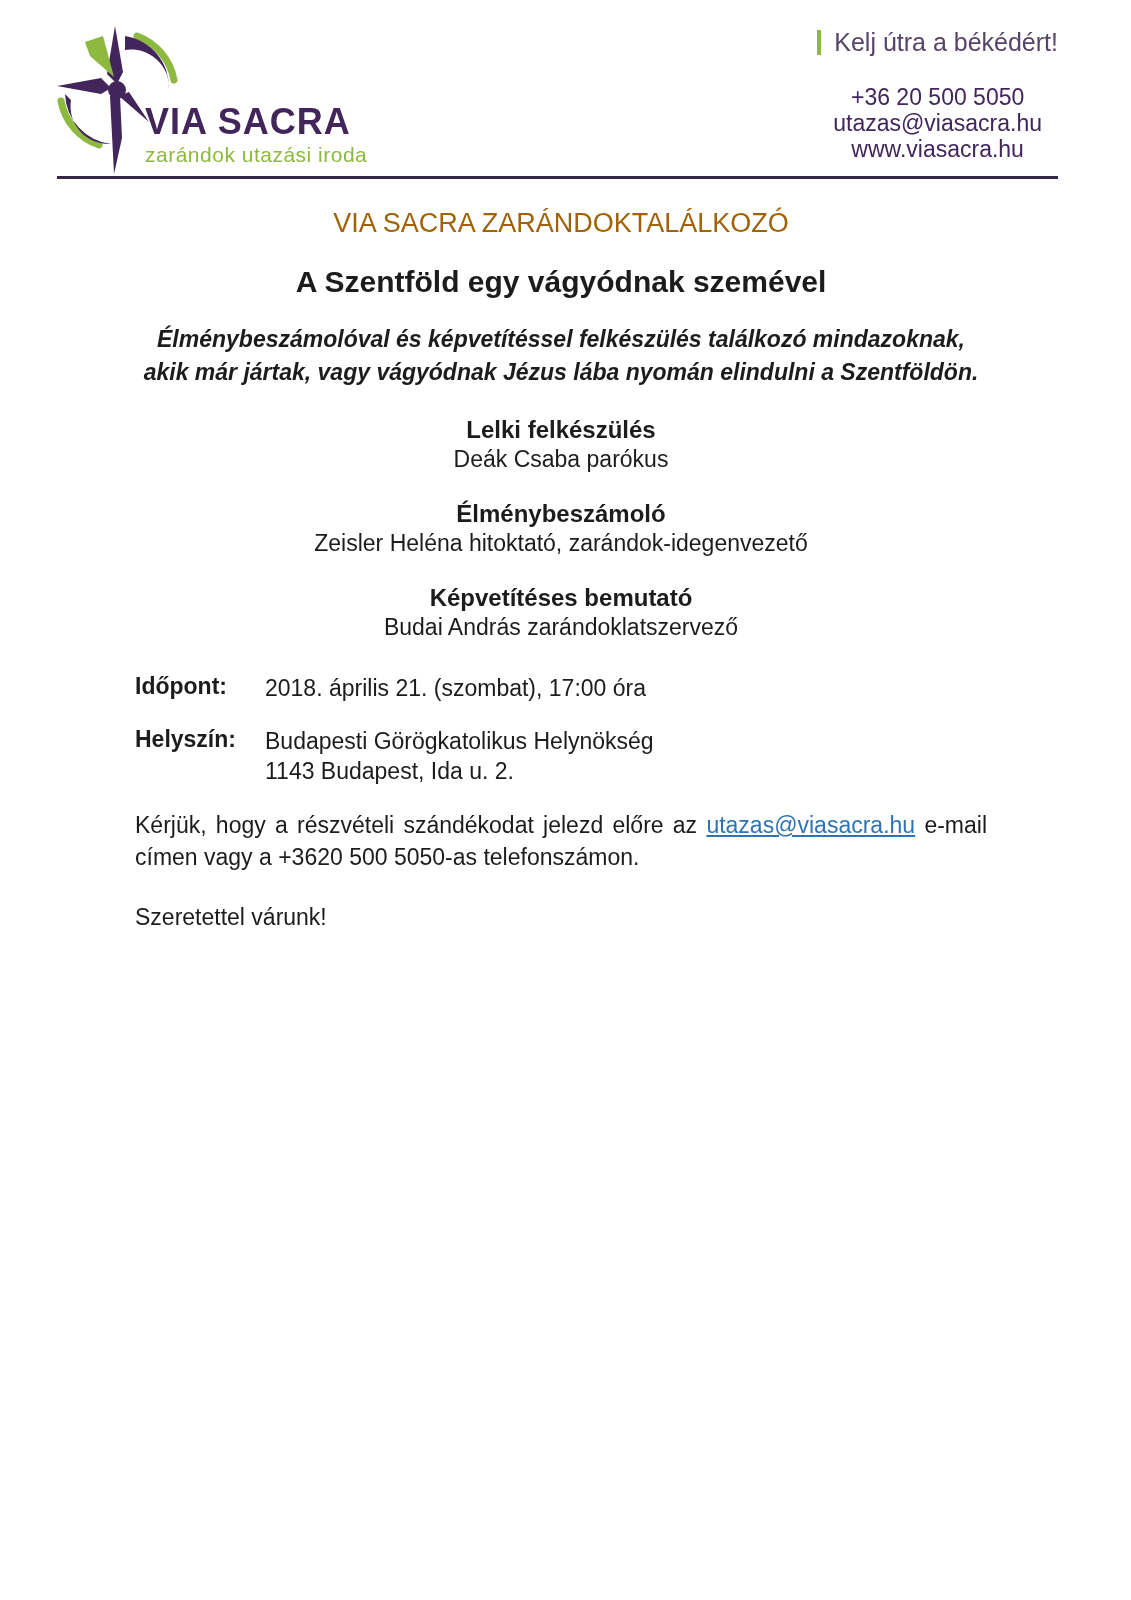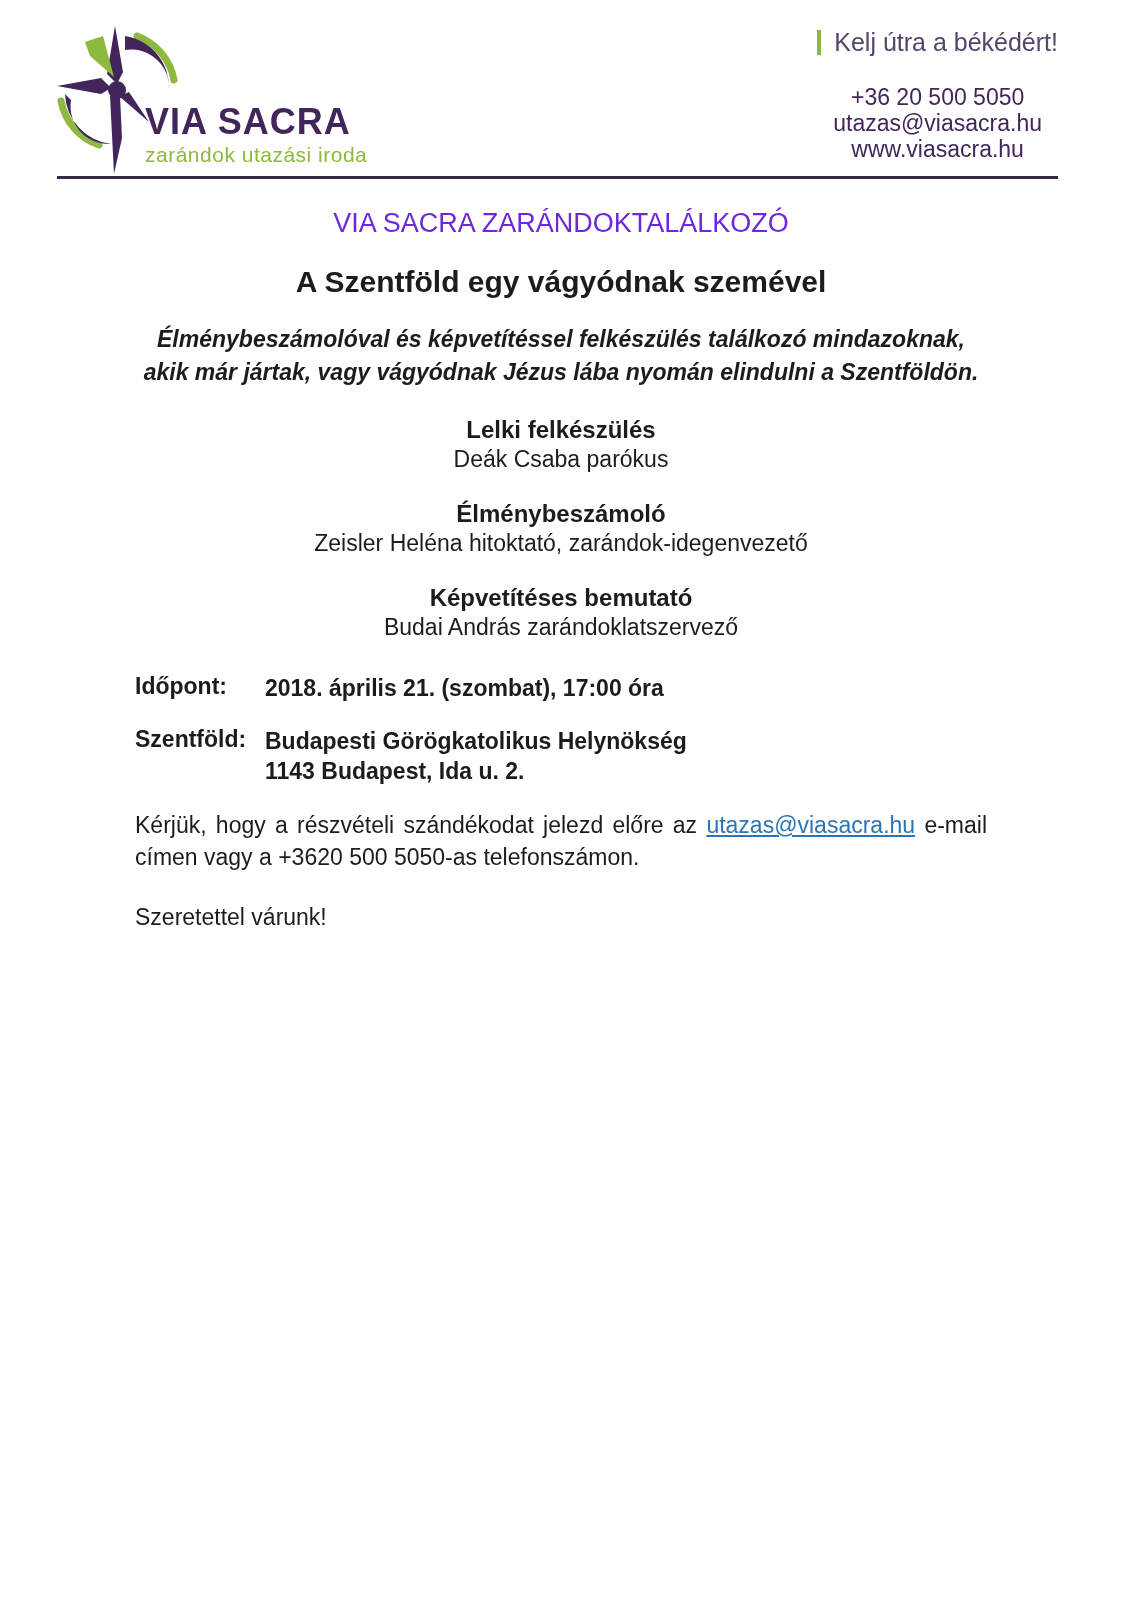--- a/index.html
+++ b/index.html
@@ -30,34 +30,34 @@
   .slogan { font-size:25px; color:#564469; white-space:nowrap; }
   .slogan-bar {
     display:inline-block; width:4px; height:25px; background:#8db93e;
     margin-right:13px; vertical-align:-4px;
   }
   .contact-lines { margin-top:27px; font-size:23px; color:#42265b; line-height:26px; }
   .contact-web { font-weight:normal; }
 
   
   .main { position:absolute; top:182px; left:135px; width:852px; }
-  .doc-title { text-align:center; font-size:27px; margin-top:26px; color:#6d28d9; }
+  .doc-title { text-align:center; font-size:27px; margin-top:26px; color:#a16207; }
   .doc-subtitle { text-align:center; font-size:30px; font-weight:bold; margin-top:26px; }
   .intro {
     text-align:center; font-style:italic; font-weight:600;
     font-size:23px; line-height:33px; margin-top:24px;
   }
   .section { text-align:center; margin-top:27px; }
   .section-heading { font-size:24px; font-weight:bold; line-height:28px; }
   .section-person { font-size:23px; line-height:28px; margin-top:1px; }
 
   .details { margin-top:32px; font-size:23px; }
   .detail-row { display:flex; margin-bottom:23px; }
   .detail-label { font-weight:bold; width:130px; flex-shrink:0; }
-  .detail-value { line-height:30px;font-weight:bold; }
+  .detail-value { line-height:30px; }
   .detail-value span { display:block; }
   .detail-value span:empty { display:none; }
 
   .rsvp {
     margin-top:7px; font-size:23px; line-height:32px; text-align:justify;
   }
   .rsvp a { color:#2e74b5; text-decoration:underline; cursor:pointer; }
   .closing { margin-top:31px; font-size:23px; }
 </style>
 </head>
@@ -133,21 +133,21 @@
 
     <div class="details">
       <div class="detail-row">
         <div class="detail-label">Időpont:</div>
         <div class="detail-value">
           <span>2018. április 21. (szombat), 17:00 óra</span>
 
         </div>
       </div>
       <div class="detail-row">
-        <div class="detail-label">Szentföld:</div>
+        <div class="detail-label">Helyszín:</div>
         <div class="detail-value">
           <span>Budapesti Görögkatolikus Helynökség</span>
           <span>1143 Budapest, Ida u. 2.</span>
         </div>
       </div>
     </div>
 
     <div class="rsvp"><span>Kérjük, hogy a részvételi szándékodat jelezd előre az </span><a>utazas@viasacra.hu</a><span> e-mail címen vagy a +3620 500 5050-as telefonszámon.</span></div>
 
     <div class="closing">Szeretettel várunk!</div>

